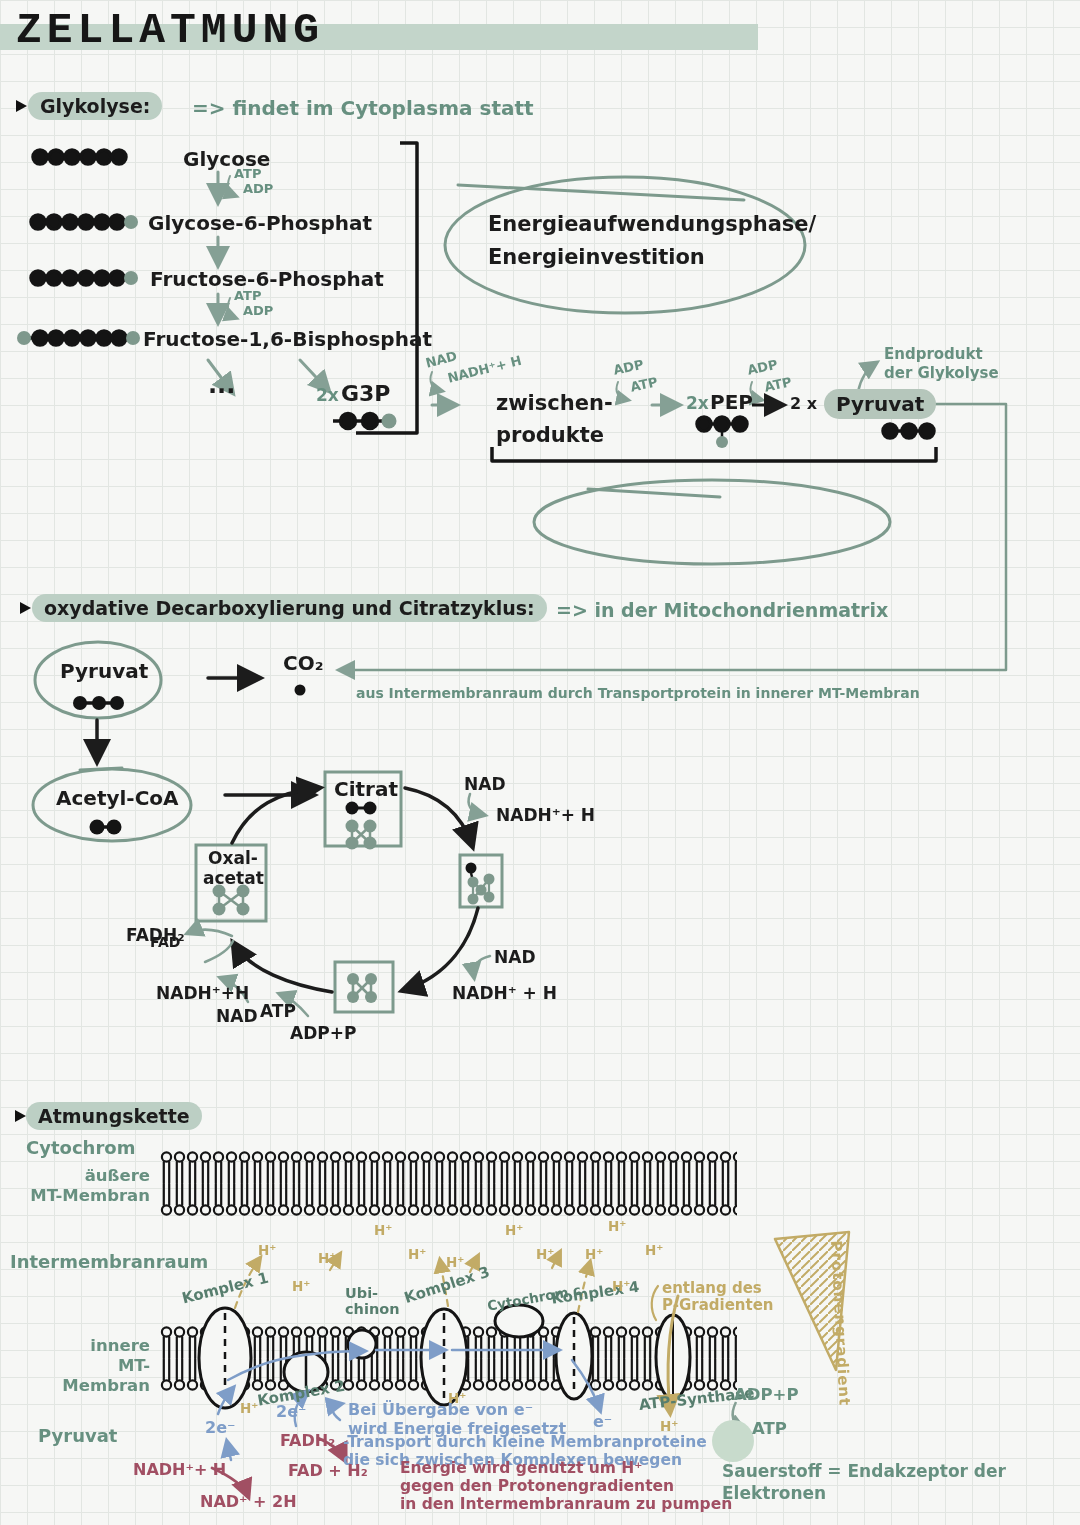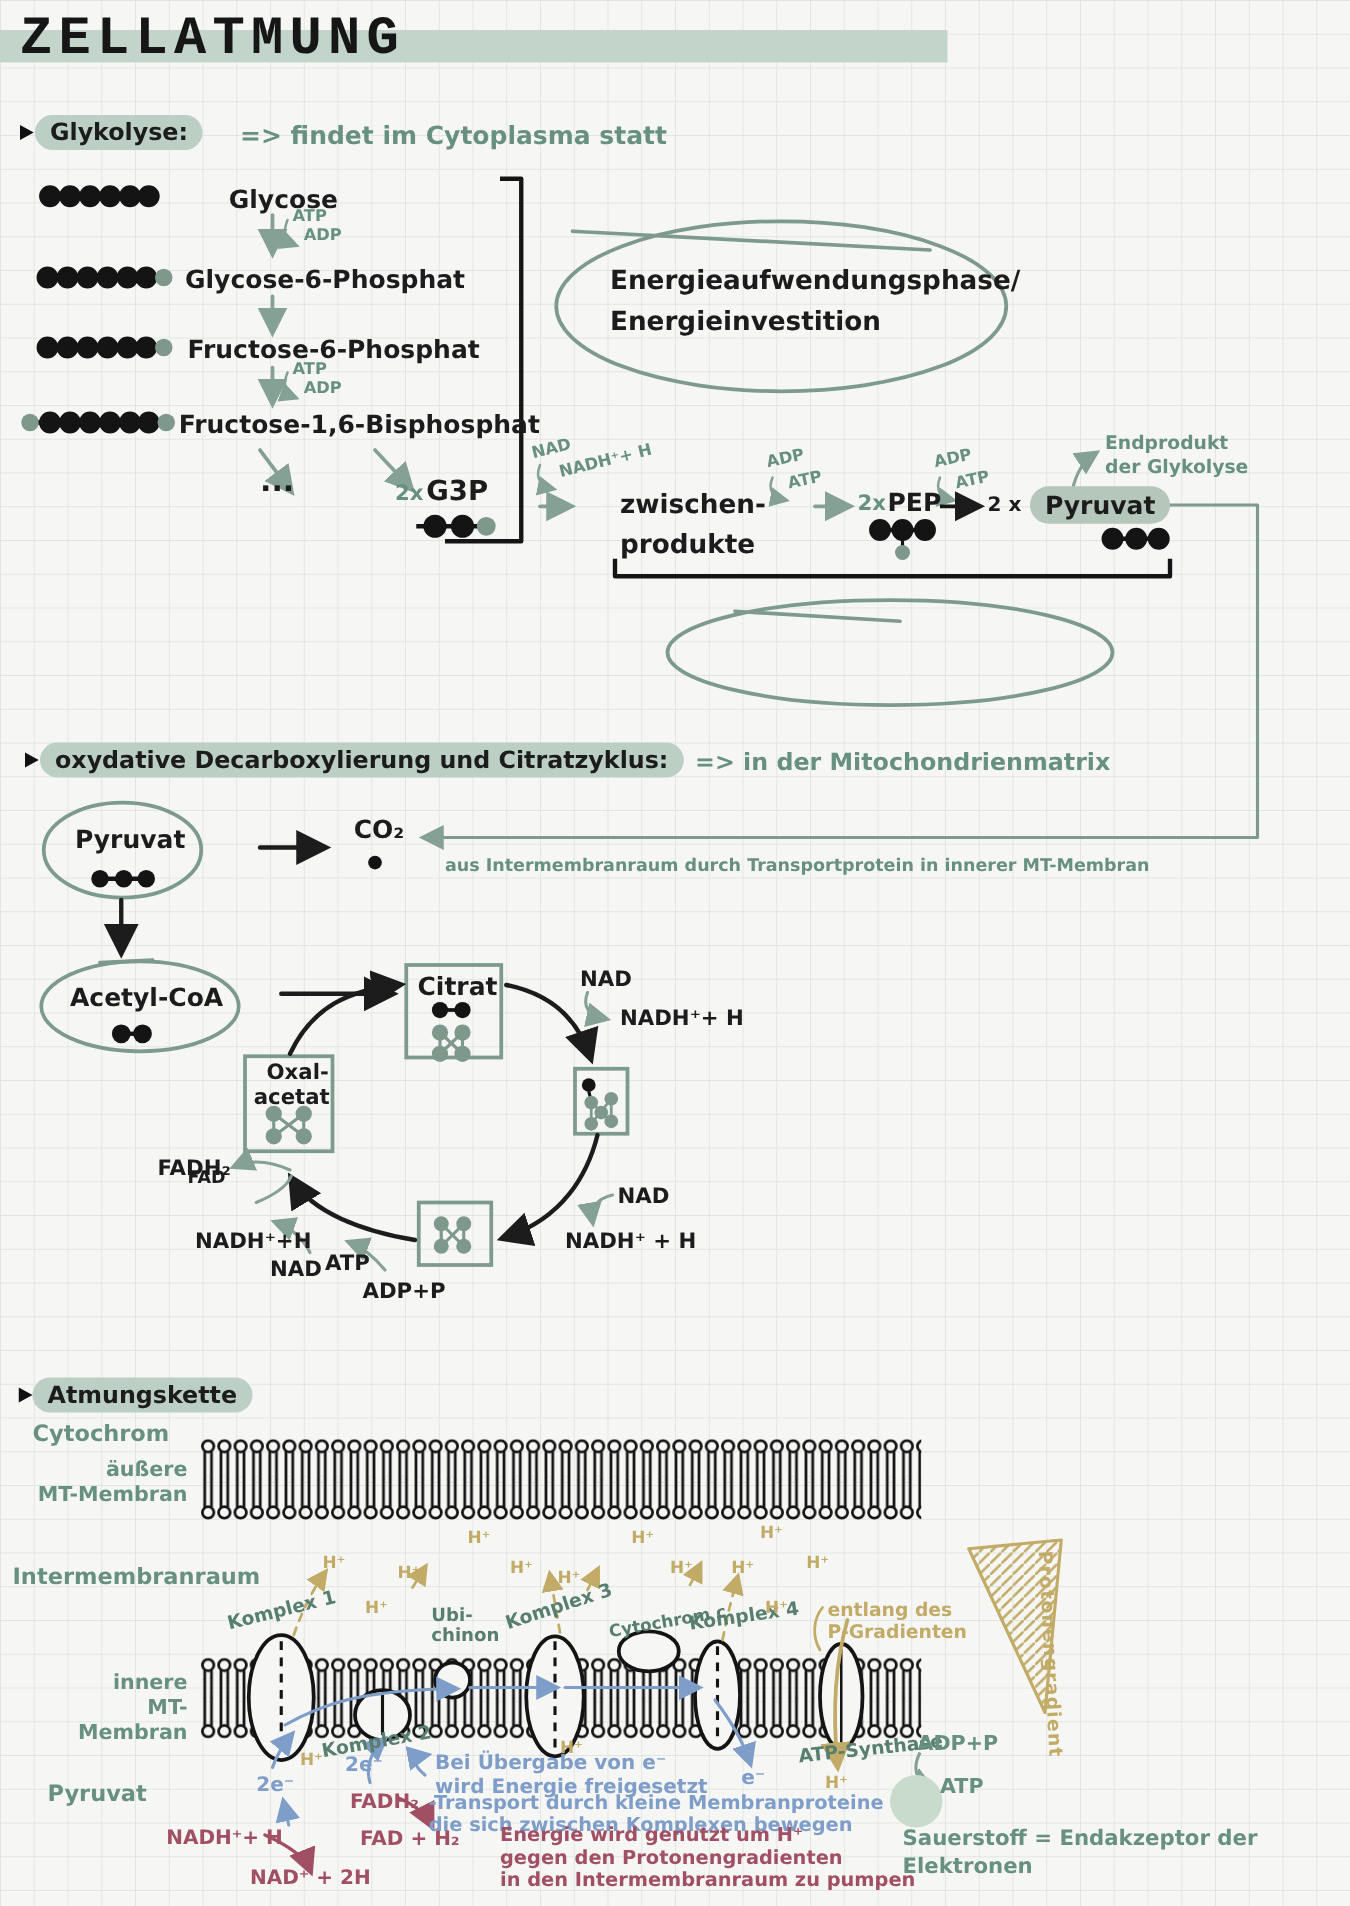--- a/index.html
+++ b/index.html
@@ -330,21 +330,21 @@
 
   <div class="tri" style="left:20px;top:602px"></div>
   <div class="pill" style="left:32px;top:594px;font-size:19px">oxydative Decarboxylierung und Citratzyklus:</div>
   <div class="lbl green b7" style="left:556px;top:598px;font-size:19px">=&gt; in der Mitochondrienmatrix</div>
 
   <div class="lbl b7" style="left:60px;top:658px;font-size:20px">Pyruvat</div>
   <div class="lbl b8" style="left:283px;top:650px;font-size:20px">CO₂</div>
   <div class="lbl green b7" style="left:356px;top:684px;font-size:14px">aus Intermembranraum  durch Transportprotein  in  innerer  MT-Membran</div>
   <div class="lbl b7" style="left:56px;top:785px;font-size:20px">Acetyl-CoA</div>
   <div class="lbl b7" style="left:334px;top:776px;font-size:20px">Citrat</div>
-  <div class="lbl b7" style="left:203px;top:849px;font-size:17px;line-height:1.15;width:60px;text-align:right">Oxal-
+  <div class="lbl b7" style="left:203px;top:849px;font-size:17px;line-height:1.15;width:60px;text-align:center">Oxal-
 acetat</div>
   <div class="lbl b7" style="left:464px;top:773px;font-size:17px">NAD</div>
   <div class="lbl b7" style="left:496px;top:804px;font-size:17px">NADH⁺+ H</div>
   <div class="lbl b7" style="left:494px;top:946px;font-size:17px">NAD</div>
   <div class="lbl b7" style="left:452px;top:982px;font-size:17px">NADH⁺ + H</div>
   <div class="lbl b7" style="left:126px;top:924px;font-size:17px">FADH₂</div>
   <div class="lbl b7" style="left:150px;top:933px;font-size:14px">FAD</div>
   <div class="lbl b7" style="left:156px;top:982px;font-size:17px">NADH⁺+H</div>
   <div class="lbl b7" style="left:216px;top:1005px;font-size:17px">NAD</div>
   <div class="lbl b7" style="left:260px;top:1000px;font-size:17px">ATP</div>

